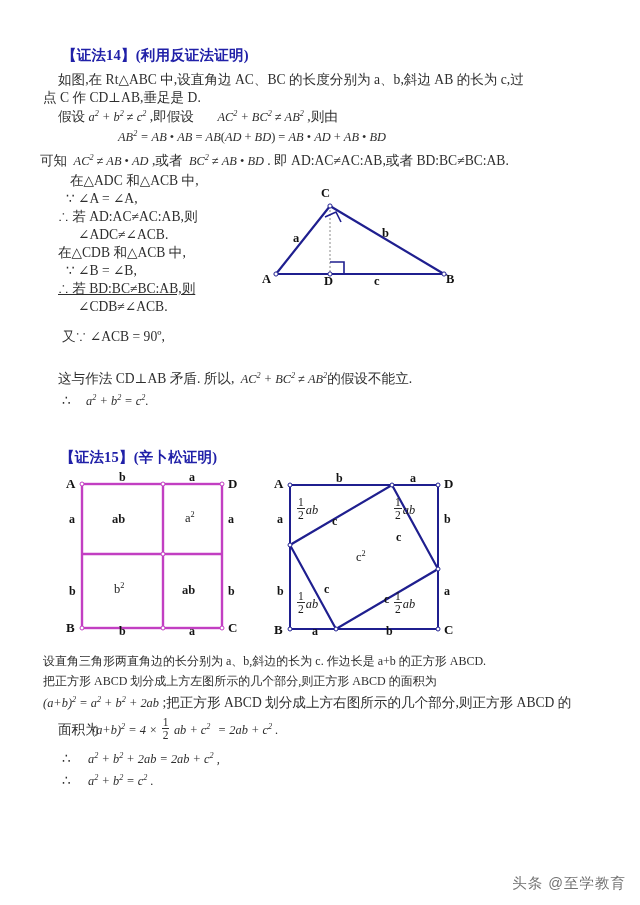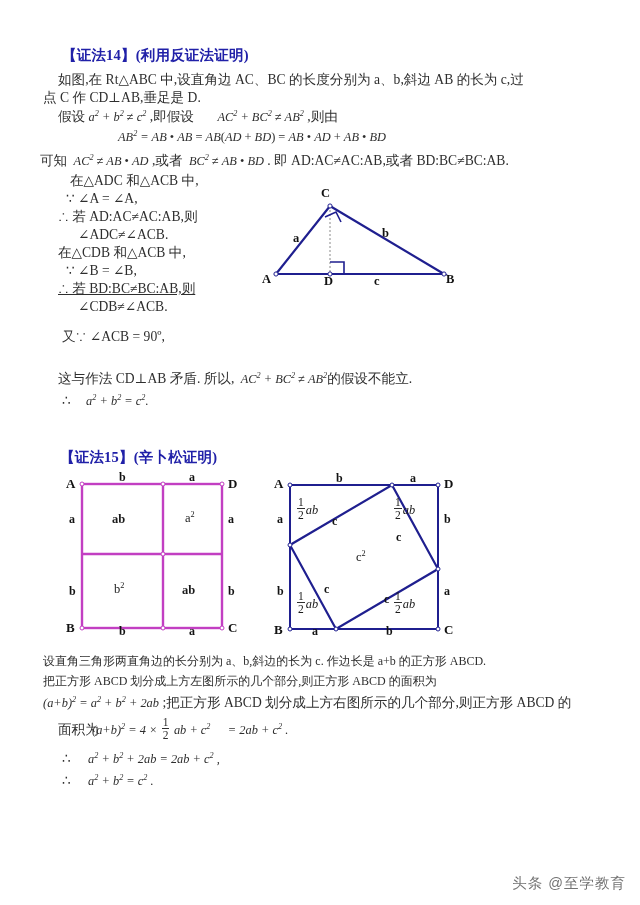--- a/index.html
+++ b/index.html
@@ -288,21 +288,21 @@
   <div class="tline" style="left:43px; top:694px;">
     <span class="mi">(a+b)<sup class="e">2</sup> = a<sup class="e">2</sup> + b<sup class="e">2</sup> + 2ab</span>
     <span style="font-size:13.6px">;把正方形 ABCD 划分成上方右图所示的几个部分,则正方形 ABCD 的</span>
   </div>
 
   <div class="tline" style="left:58px; top:722px;font-family:Liberation Mono, monospace;">面积为</div>
   <div class="tline" style="left:92px; top:716px;">
     <span class="mi">(a+b)<sup class="e">2</sup> = 4 ×</span>
     <span class="frac"><span class="num">1</span><span class="den">2</span></span>
     <span class="mi">ab + c<sup class="e">2</sup></span>
-    <span class="mi" style="margin-left:14px">= 2ab + c<sup class="e">2</sup> .</span>
+    <span class="mi" style="margin-left:4px">= 2ab + c<sup class="e">2</sup> .</span>
   </div>
 
   <div class="tline" style="left:62px; top:750px;">
     <span>∴</span>
     <span class="mi" style="margin-left:14px">a<sup class="e">2</sup> + b<sup class="e">2</sup> + 2ab = 2ab + c<sup class="e">2</sup> ,</span>
   </div>
   <div class="tline" style="left:62px; top:772px;">
     <span>∴</span>
     <span class="mi" style="margin-left:14px">a<sup class="e">2</sup> + b<sup class="e">2</sup> = c<sup class="e">2</sup> .</span>
   </div>

